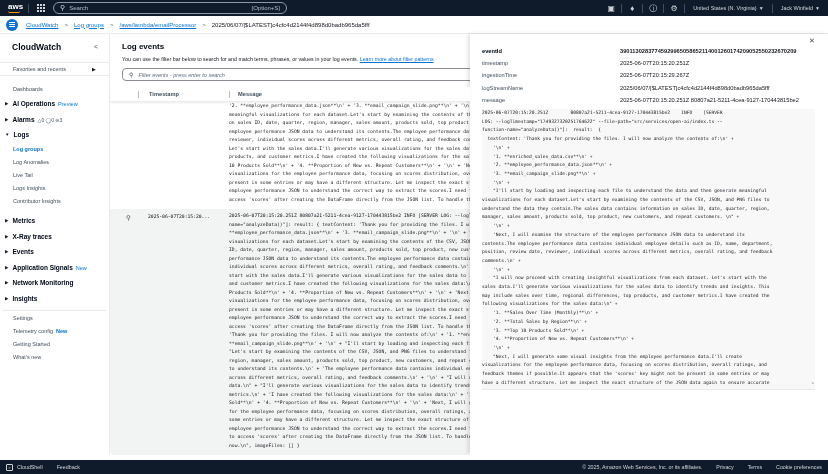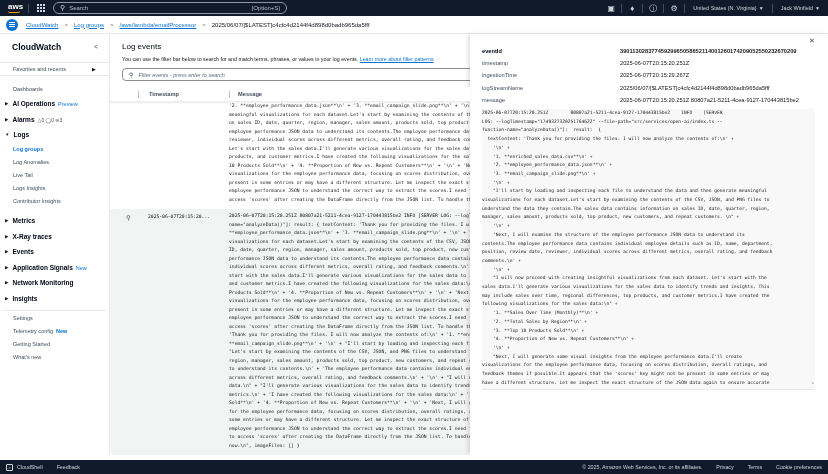--- a/index.html
+++ b/index.html
@@ -35,21 +35,21 @@
   .sb-item { position: absolute; left: 13px; font-size: 5.5px; color: #414d5c; white-space: nowrap; }
   .sb-group { position: absolute; left: 5px; font-size: 6.5px; font-weight: bold; color: #000716; white-space: nowrap; display:flex; align-items:center; }
   .sb-group .tri { font-size: 4.5px; margin-right: 4px; color:#16191f; }
   .badge-new { color: #0972d3; font-weight: normal; font-size: 5.5px; margin-left: 3px; }
   .sb-item .badge-new { font-weight: bold; }
   .sb-active { color: #0972d3; font-weight: bold; }
   .alarm-counts { font-weight: normal; font-size: 5px; color: #414d5c; margin-left: 3px; }
   .sb-divider { position: absolute; left: 2px; top: 272px; width: 104px; height: 1px; background: #e9ebed; }
 
   .main { position: absolute; left: 110px; top: 34px; width: 360px; height: 421px; background: #fff; }
-  .main-title { position: absolute; left: 12px; top: 8px; font-size: 8px; font-weight: normal; color: #000716; }
+  .main-title { position: absolute; left: 12px; top: 8px; font-size: 8px; font-weight: bold; color: #000716; }
   .main-desc { position: absolute; left: 12px; top: 22px; font-size: 5.3px; color: #16191f; white-space: nowrap; }
   .main-desc a { color: #0972d3; text-decoration: underline; }
   .filter-box { position: absolute; left: 12px; top: 34px; width: 360px; height: 13px; border: 1px solid #8c8c94; border-radius: 4px; display: flex; align-items: center; padding-left: 6px; font-size: 5.5px; color: #5f6b7a; font-style: italic; }
   .filter-box .mag { font-style: normal; font-size: 6px; margin-right: 5px; color:#414d5c; }
   .tbl-head { position: absolute; left: 0; top: 53px; width: 360px; height: 14px; display: flex; align-items: center; font-size: 5.7px; color: #414d5c; font-weight: bold; box-shadow: 0 2px 2px rgba(0,0,0,0.08); background:#fff; z-index:2; }
   .tbl-head .col-sep { width: 1px; height: 7px; background: #b6bec9; }
   .tbl-head .ts-h { margin-left: 28px; padding-left: 10px; width: 90px; }
   .tbl-head .msg-h { padding-left: 8px; }
   .row { position: absolute; left: 0; width: 360px; font-family: "DejaVu Sans Mono", "Liberation Mono", monospace; font-size: 4.7px; color: #16191f; }
   .row .msg { position: absolute; left: 119px; width: 241px; overflow: hidden; white-space: nowrap; line-height: 8.5px; }

